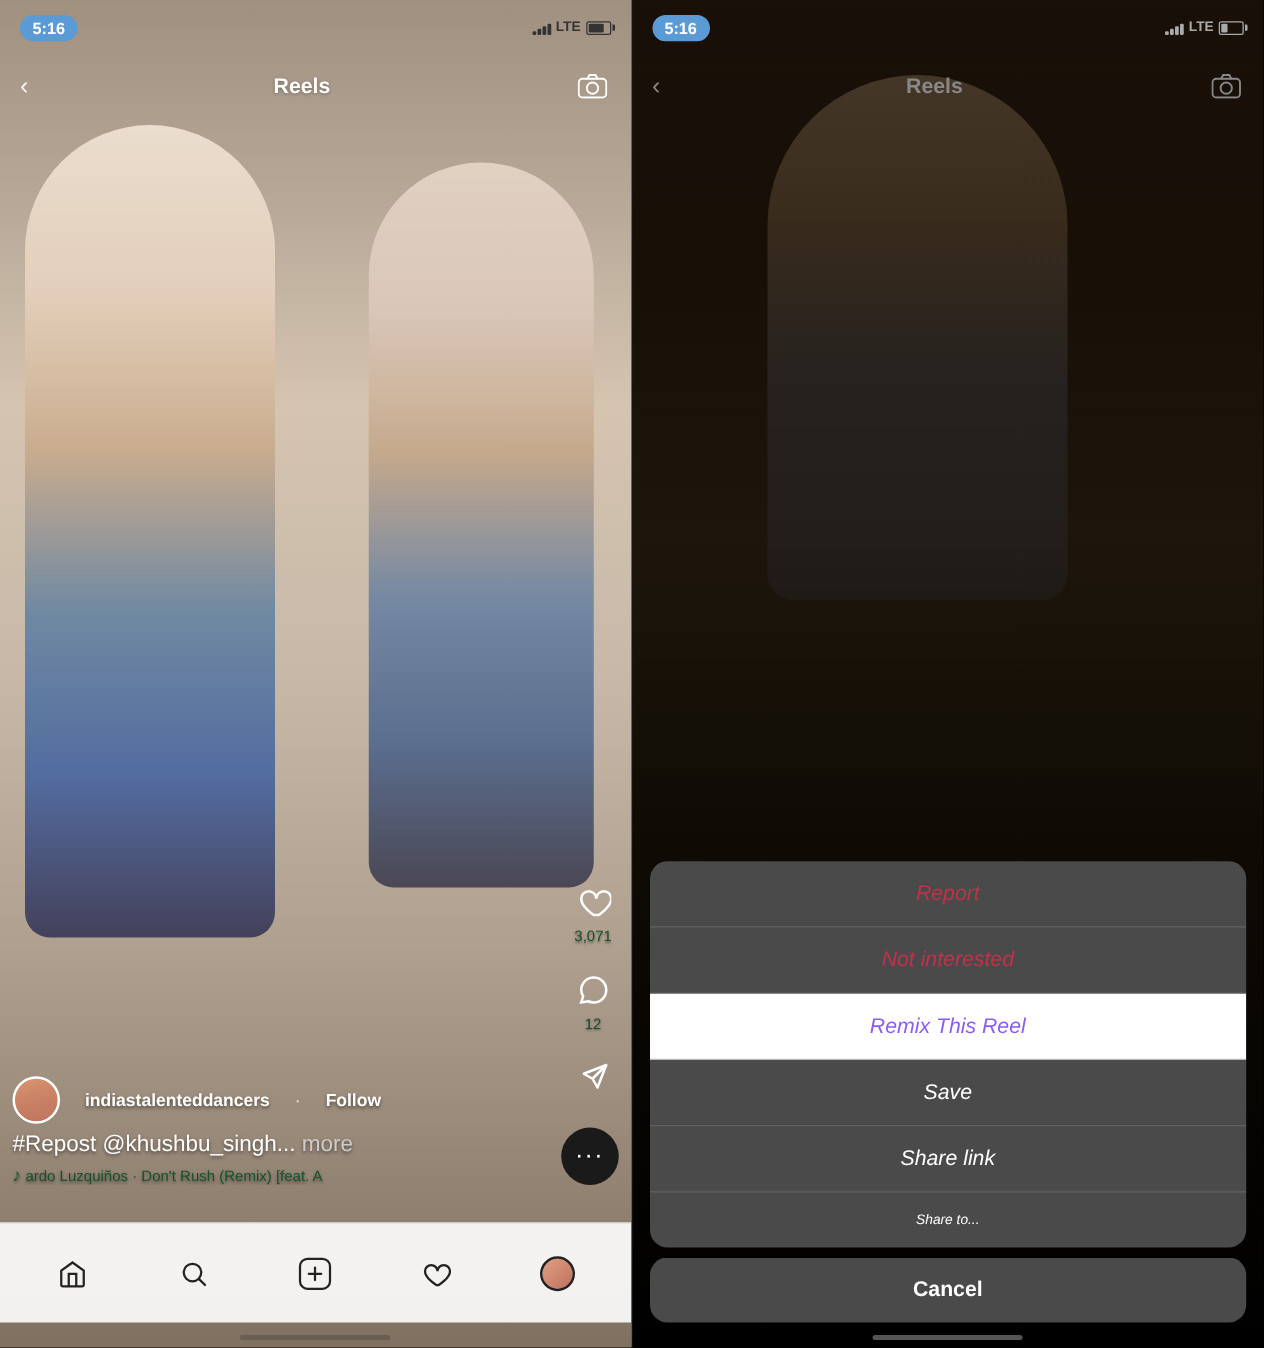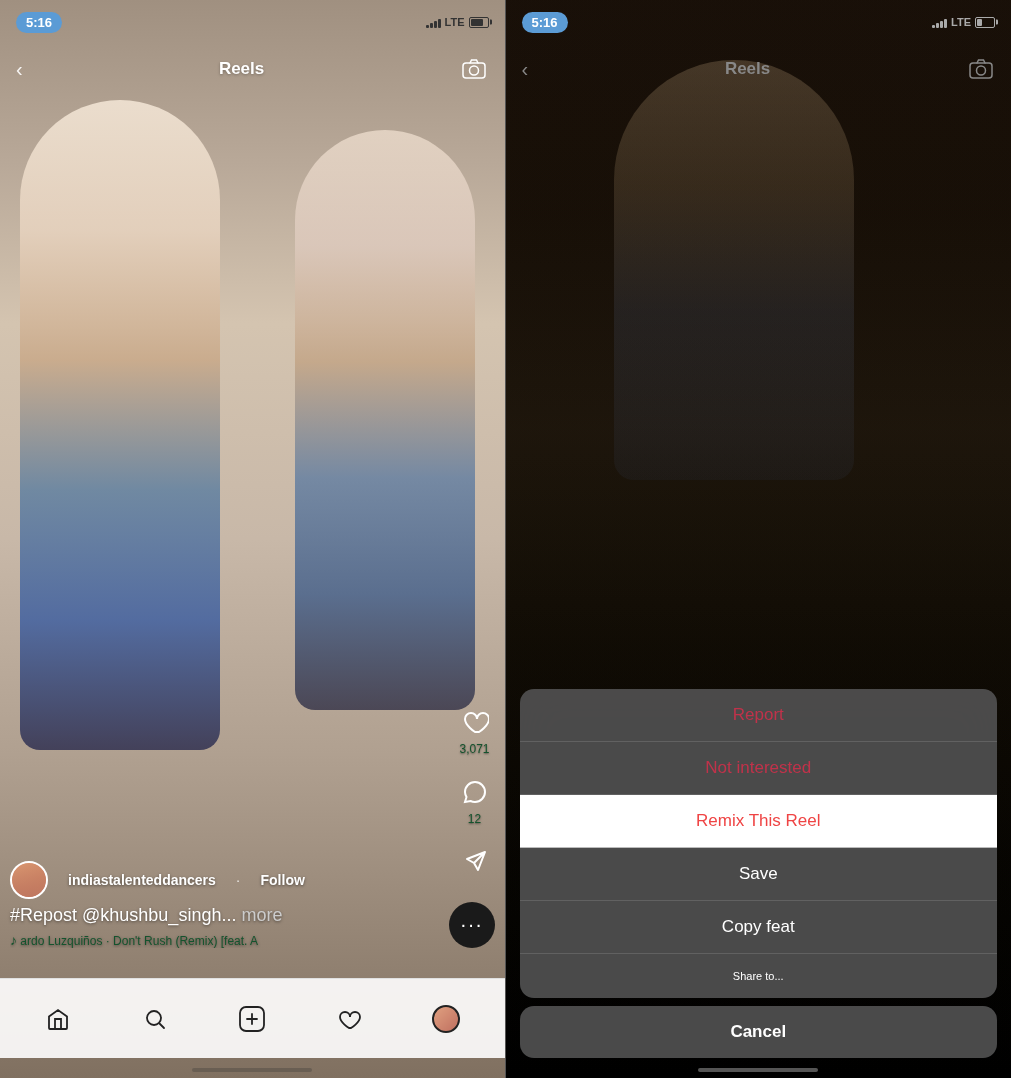--- a/index.html
+++ b/index.html
@@ -485,40 +485,41 @@
     }
 
     .action-sheet-item {
       padding: 16px 20px;
       text-align: left;
       border-bottom: 0.5px solid rgba(120,120,120,0.5);
       cursor: pointer;
       display: flex;
       align-items: center;
       justify-content: center;
+      font-style: italic;
     }
     .action-sheet-item:last-child {
       border-bottom: none;
     }
 
     .action-sheet-item.report-item span {
       color: #c0324a;
       font-size: 17px;
       font-weight: 400;
     }
     .action-sheet-item.not-interested-item span {
       color: #c0324a;
       font-size: 17px;
       font-weight: 400;
     }
     .action-sheet-item.remix-item {
       background: #ffffff;
     }
     .action-sheet-item.remix-item span {
-      color: #ef4444;
+      color: #8b5cf6;
       font-size: 17px;
       font-weight: 500;
     }
     .action-sheet-item.save-item span {
       color: #fff;
       font-size: 17px;
       font-weight: 400;
     }
     .action-sheet-item.copy-item span {
       color: #fff;
@@ -726,21 +727,21 @@
       <div class="action-sheet-item not-interested-item">
         <span>Not interested</span>
       </div>
       <div class="action-sheet-item remix-item">
         <span>Remix This Reel</span>
       </div>
       <div class="action-sheet-item save-item">
         <span>Save</span>
       </div>
       <div class="action-sheet-item copy-item">
-        <span>Copy feat</span>
+        <span>Share link</span>
       </div>
       <div class="action-sheet-item share-item">
         <span>Share to...</span>
       </div>
     </div>
     <div class="cancel-sheet">
       <div class="cancel-item">
         <span>Cancel</span>
       </div>
     </div>

